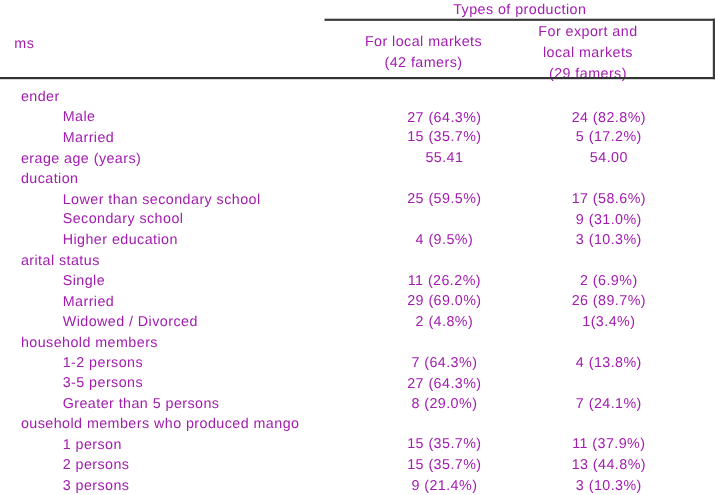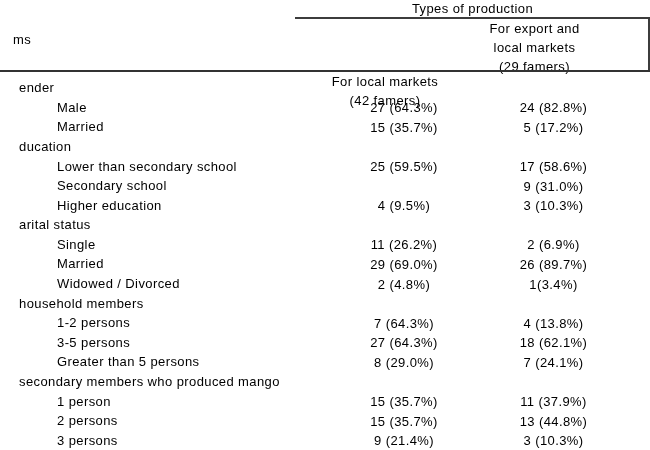--- a/index.html
+++ b/index.html
@@ -3,21 +3,21 @@
 <meta charset="utf-8">
 <style>
   html, body { margin: 0; padding: 0; background: #ffffff; }
   .page {
     position: relative;
     width: 650px;
     height: 450px;
     background: #ffffff;
     font-family: "Liberation Sans", sans-serif;
     font-size: 13px;
-    color: #000000;
+    color: #a21caf;
     letter-spacing: 0.4px;
     overflow: hidden;
   }
   .group-title {
     position: absolute;
     left: 295px; right: 0; top: 1px;
     text-align: center;
     white-space: nowrap;
   }
   .thin-rule {
@@ -36,21 +36,21 @@
     position: absolute;
     left: 13px; top: 32px;
     white-space: nowrap;
   }
   .col-header {
     position: absolute;
     text-align: center;
     line-height: 19px;
   }
   .col-header span { display: block; }
-  .col-header.local  { left: 300px; width: 170px; top: 28px; margin-top: 44px; }
+  .col-header.local  { left: 300px; width: 170px; top: 28px; }
   .col-header.export { left: 452px; width: 165px; top: 19px; }
   .thick-rule {
     position: absolute;
     left: 0; top: 70px;
     width: 650px; height: 2px;
     background: #333333;
   }
   .tbody {
     position: absolute;
     left: 0; right: 0; top: 72px; bottom: 0;
@@ -115,20 +115,25 @@
     <div class="cell c1">27 (64.3%)</div>
     <div class="cell c2">24 (82.8%)</div>
   </div>
 
   <div class="row">
     <div class="row-label">Married</div>
     <div class="cell c1">15 (35.7%)</div>
     <div class="cell c2">5 (17.2%)</div>
   </div>
 
+  <div class="row section">
+    <div class="row-label">erage age (years)</div>
+    <div class="cell c1">55.41</div>
+    <div class="cell c2">54.00</div>
+  </div>
 
   <div class="row section">
     <div class="row-label">ducation</div>
     <div class="cell c1"></div>
     <div class="cell c2"></div>
   </div>
 
   <div class="row">
     <div class="row-label">Lower than secondary school</div>
     <div class="cell c1">25 (59.5%)</div>
@@ -178,31 +183,30 @@
 
   <div class="row">
     <div class="row-label">1-2 persons</div>
     <div class="cell c1">7 (64.3%)</div>
     <div class="cell c2">4 (13.8%)</div>
   </div>
 
   <div class="row">
     <div class="row-label">3-5 persons</div>
     <div class="cell c1">27 (64.3%)</div>
-    <div class="cell c2">18 (62.1%)</div>
   </div>
 
   <div class="row">
     <div class="row-label">Greater than 5 persons</div>
     <div class="cell c1">8 (29.0%)</div>
     <div class="cell c2">7 (24.1%)</div>
   </div>
 
   <div class="row section">
-    <div class="row-label">secondary members who produced mango</div>
+    <div class="row-label">ousehold members who produced mango</div>
     <div class="cell c1"></div>
     <div class="cell c2"></div>
   </div>
 
   <div class="row">
     <div class="row-label">1 person</div>
     <div class="cell c1">15 (35.7%)</div>
     <div class="cell c2">11 (37.9%)</div>
   </div>
 

